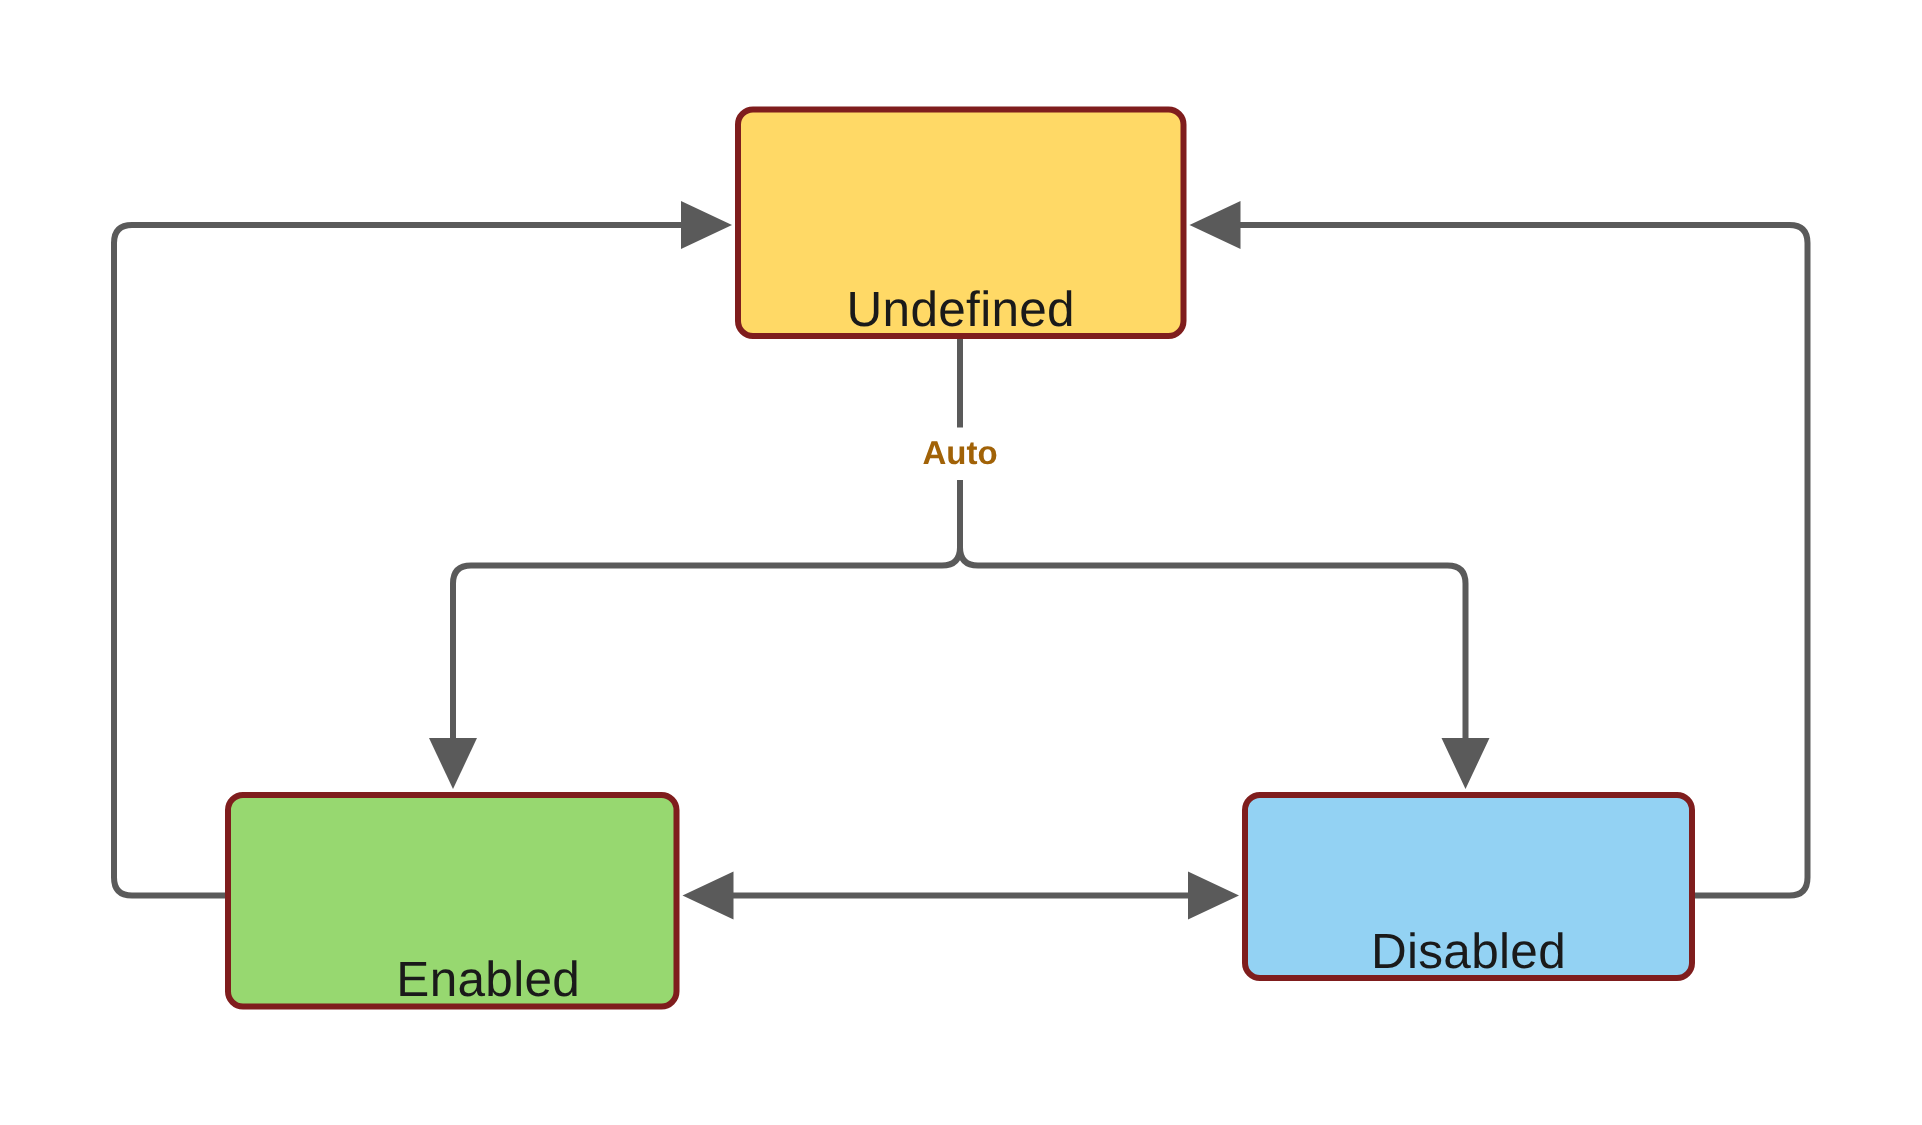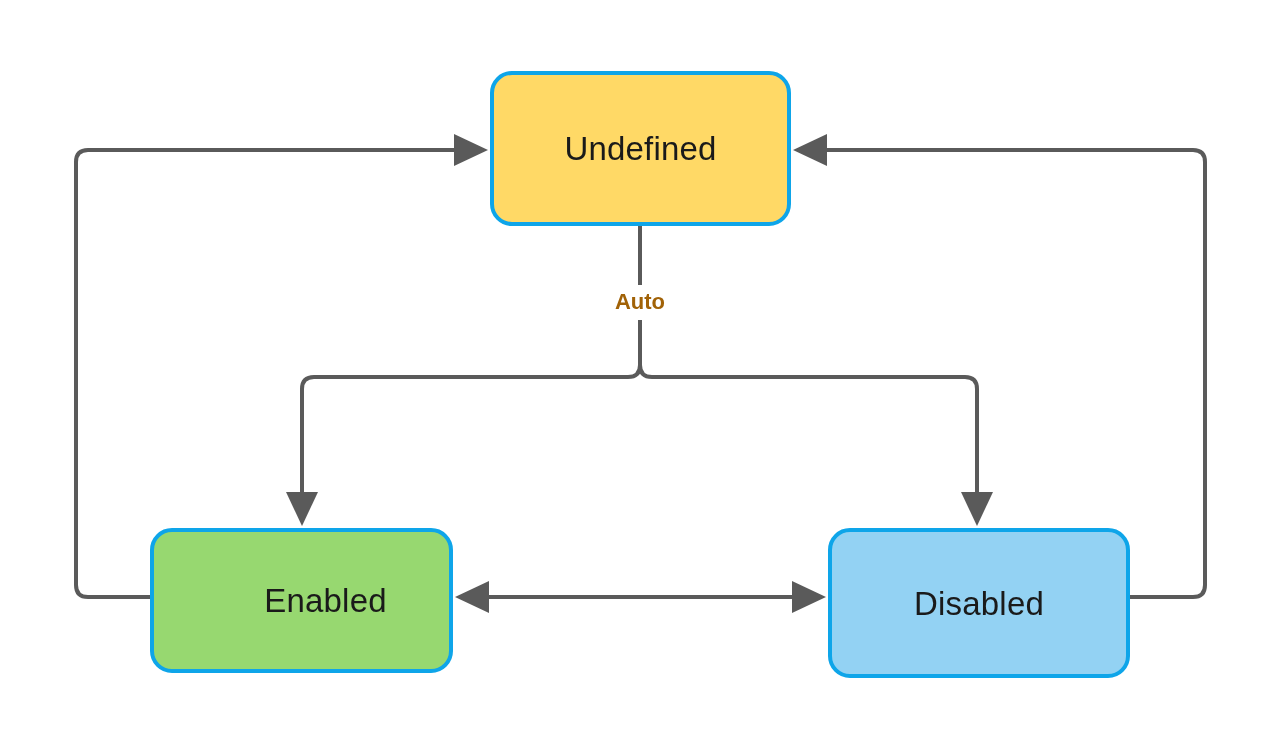--- a/index.html
+++ b/index.html
@@ -32,24 +32,24 @@
     stroke-linecap: butt;
     stroke-linejoin: round;
   }
   .arrow-head {
     fill: #5a5a5a;
     stroke: none;
   }
   .node-box {
     position: absolute;
     box-sizing: border-box;
-    border: 4px solid #0ea5e9;
-    border-radius: 22px;
+    border: 4px solid #7f1d1d;
+    border-radius: 12px;
     display: flex;
-    align-items: center;
+    align-items: flex-end;
     justify-content: center;
   }
   .node-label {
     font-family: "Liberation Sans", sans-serif;
     font-size: 33px;
     color: #1a1a1a;
     line-height: 1;
     letter-spacing: 0.2px;
     user-select: none;
     white-space: nowrap;
@@ -104,19 +104,19 @@
   </svg>
 
   <div class="node-box" style="left:490px; top:71px; width:301px; height:155px; background:#ffd966;">
     <span class="node-label">Undefined</span>
   </div>
 
   <div class="node-box" style="left:150px; top:528px; width:303px; height:145px; background:#97d870;padding-left:48px;">
     <span class="node-label">Enabled</span>
   </div>
 
-  <div class="node-box" style="left:828px; top:528px; width:302px; height:150px; background:#93d2f3;">
+  <div class="node-box" style="left:828px; top:528px; width:302px; height:126px; background:#93d2f3;">
     <span class="node-label">Disabled</span>
   </div>
 
   <div class="edge-label" style="left:640px; top:302px;">Auto</div>
 
 </div>
 
 </body></html>

